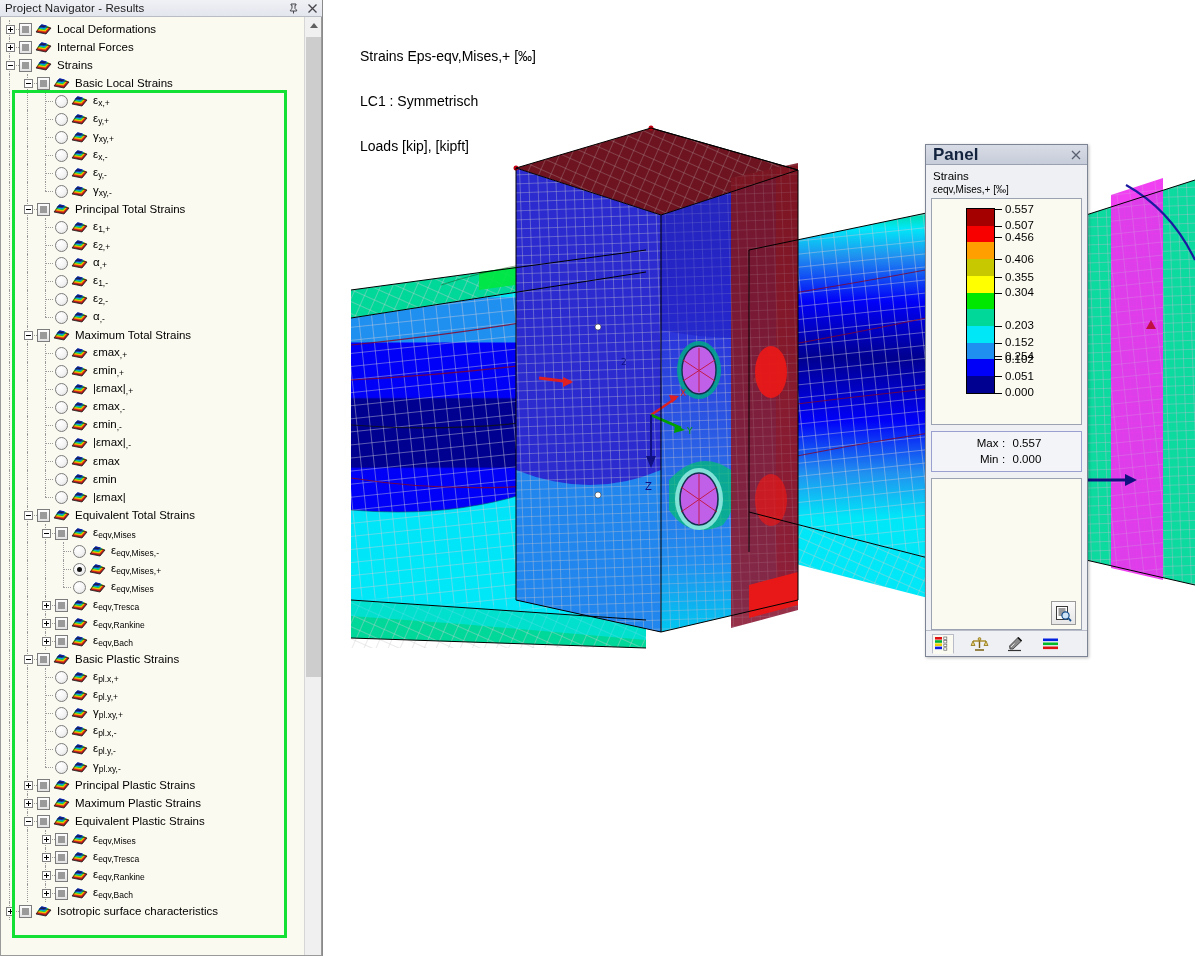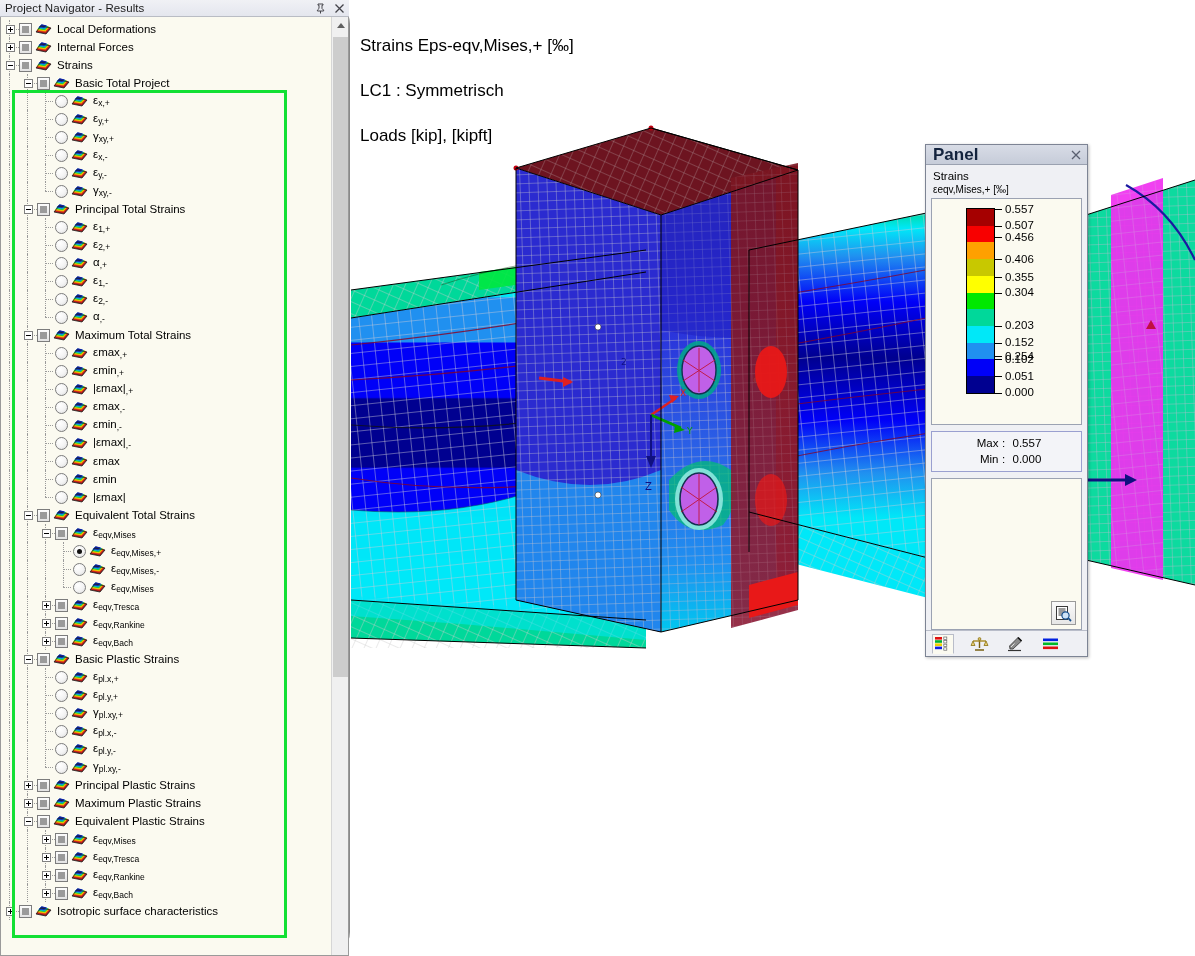--- a/index.html
+++ b/index.html
@@ -14,24 +14,24 @@
   #app {
     position: relative;
     width: 1195px; height: 956px;
     background: #ffffff;
   }
 
   
   #navigator {
     position: absolute;
     left: 0; top: 0;
-    width: 350px; height: 956px;
+    width: 323px; height: 956px;
     background: #f4f3f0;
     border-right: 1px solid #8a8a8a;
-    display: flex; flex-direction: column; border-radius: 24px;
+    display: flex; flex-direction: column;
   }
   #nav-titlebar {
     height: 17px;
     background: linear-gradient(to bottom,#f0f1f5,#e4e6ee);
     border-bottom: 1px solid #b9bcc4;
     display: flex; align-items: center;
     padding: 0 4px 0 5px;
     flex: 0 0 auto;
     position: relative;
   }
@@ -219,22 +219,22 @@
   
   #view3d {
     position: absolute;
     left: 351px; top: 0;
     width: 844px; height: 956px;
     background: #ffffff;
     overflow: hidden;
   }
   #view-header {
     position: absolute;
-    left: 9px; top: 8px;
-    font-size: 17px;
+    left: 9px; top: 19px;
+    font-size: 14px;
     line-height: 15px;
     color: #000;
     white-space: pre;
     z-index: 5;
   }
 
   
   #panel {
     position: absolute;
     left: 925px; top: 144px;
@@ -684,21 +684,21 @@
                 <path d="M1.4 8.2 L6.1 2.6 L15.4 4.5 L10.8 9.8 Z" fill="#d42020"></path>
                 <path d="M1.8 7.4 L6.2 2.3 L14.8 4.1 L10.5 8.8 Z" fill="#f08000"></path>
                 <path d="M2.2 6.7 L6.3 2.1 L14.2 3.8 L10.2 8.0 Z" fill="#f0e000"></path>
                 <path d="M2.6 6.0 L6.4 1.9 L13.6 3.5 L9.9 7.2 Z" fill="#30c020"></path>
                 <path d="M3.0 5.3 L6.5 1.7 L13.0 3.2 L9.6 6.4 Z" fill="#00c8c0"></path>
                 <path d="M3.4 4.6 L6.6 1.5 L12.4 2.9 L9.3 5.6 Z" fill="#1060e0"></path>
                 <path d="M3.8 3.9 L6.7 1.3 L11.8 2.6 L9.0 4.8 Z" fill="#1020a0"></path>
                 <path d="M1 9 L6 3 L16 5 L11 11 Z" fill="none" stroke="#202020" stroke-width="0.8"></path>
               </svg>
             </span>
-            <span class="tlabel">Basic Total Project</span>
+            <span class="tlabel">Basic Local Strains</span>
           </div>
           <div class="trow">
             <span class="guide v"></span>
             <span class="guide v"></span>
             <span class="leafline"></span>
             <span class="rad">
               <span class="dot"></span>
             </span>
             <span class="rbico">
               <svg width="17" height="13" viewBox="0 0 17 13">
@@ -1250,60 +1250,60 @@
                 <path d="M1 9 L6 3 L16 5 L11 11 Z" fill="none" stroke="#202020" stroke-width="0.8"></path>
               </svg>
             </span>
             <span class="tlabel"><span>ε</span><sub>eqv,Mises</sub></span>
           </div>
           <div class="trow">
             <span class="guide v"></span>
             <span class="guide v"></span>
             <span class="guide v"></span>
             <span class="leafline"></span>
+            <span class="rad">
+              <span class="dot"></span>
+            </span>
+            <span class="rbico">
+              <svg width="17" height="13" viewBox="0 0 17 13">
+                <path d="M1 9 L6 3 L16 5 L11 11 Z" fill="#8b1a1a"></path>
+                <path d="M1.4 8.2 L6.1 2.6 L15.4 4.5 L10.8 9.8 Z" fill="#d42020"></path>
+                <path d="M1.8 7.4 L6.2 2.3 L14.8 4.1 L10.5 8.8 Z" fill="#f08000"></path>
+                <path d="M2.2 6.7 L6.3 2.1 L14.2 3.8 L10.2 8.0 Z" fill="#f0e000"></path>
+                <path d="M2.6 6.0 L6.4 1.9 L13.6 3.5 L9.9 7.2 Z" fill="#30c020"></path>
+                <path d="M3.0 5.3 L6.5 1.7 L13.0 3.2 L9.6 6.4 Z" fill="#00c8c0"></path>
+                <path d="M3.4 4.6 L6.6 1.5 L12.4 2.9 L9.3 5.6 Z" fill="#1060e0"></path>
+                <path d="M3.8 3.9 L6.7 1.3 L11.8 2.6 L9.0 4.8 Z" fill="#1020a0"></path>
+                <path d="M1 9 L6 3 L16 5 L11 11 Z" fill="none" stroke="#202020" stroke-width="0.8"></path>
+              </svg>
+            </span>
+            <span class="tlabel"><span>ε</span><sub>eqv,Mises,-</sub></span>
+          </div>
+          <div class="trow">
+            <span class="guide v"></span>
+            <span class="guide v"></span>
+            <span class="guide v"></span>
+            <span class="leafline"></span>
             <span class="rad on">
               <span class="dot"></span>
             </span>
             <span class="rbico">
               <svg width="17" height="13" viewBox="0 0 17 13">
                 <path d="M1 9 L6 3 L16 5 L11 11 Z" fill="#8b1a1a"></path>
                 <path d="M1.4 8.2 L6.1 2.6 L15.4 4.5 L10.8 9.8 Z" fill="#d42020"></path>
                 <path d="M1.8 7.4 L6.2 2.3 L14.8 4.1 L10.5 8.8 Z" fill="#f08000"></path>
                 <path d="M2.2 6.7 L6.3 2.1 L14.2 3.8 L10.2 8.0 Z" fill="#f0e000"></path>
                 <path d="M2.6 6.0 L6.4 1.9 L13.6 3.5 L9.9 7.2 Z" fill="#30c020"></path>
                 <path d="M3.0 5.3 L6.5 1.7 L13.0 3.2 L9.6 6.4 Z" fill="#00c8c0"></path>
                 <path d="M3.4 4.6 L6.6 1.5 L12.4 2.9 L9.3 5.6 Z" fill="#1060e0"></path>
                 <path d="M3.8 3.9 L6.7 1.3 L11.8 2.6 L9.0 4.8 Z" fill="#1020a0"></path>
                 <path d="M1 9 L6 3 L16 5 L11 11 Z" fill="none" stroke="#202020" stroke-width="0.8"></path>
               </svg>
             </span>
             <span class="tlabel"><span>ε</span><sub>eqv,Mises,+</sub></span>
-          </div>
-          <div class="trow">
-            <span class="guide v"></span>
-            <span class="guide v"></span>
-            <span class="guide v"></span>
-            <span class="leafline"></span>
-            <span class="rad">
-              <span class="dot"></span>
-            </span>
-            <span class="rbico">
-              <svg width="17" height="13" viewBox="0 0 17 13">
-                <path d="M1 9 L6 3 L16 5 L11 11 Z" fill="#8b1a1a"></path>
-                <path d="M1.4 8.2 L6.1 2.6 L15.4 4.5 L10.8 9.8 Z" fill="#d42020"></path>
-                <path d="M1.8 7.4 L6.2 2.3 L14.8 4.1 L10.5 8.8 Z" fill="#f08000"></path>
-                <path d="M2.2 6.7 L6.3 2.1 L14.2 3.8 L10.2 8.0 Z" fill="#f0e000"></path>
-                <path d="M2.6 6.0 L6.4 1.9 L13.6 3.5 L9.9 7.2 Z" fill="#30c020"></path>
-                <path d="M3.0 5.3 L6.5 1.7 L13.0 3.2 L9.6 6.4 Z" fill="#00c8c0"></path>
-                <path d="M3.4 4.6 L6.6 1.5 L12.4 2.9 L9.3 5.6 Z" fill="#1060e0"></path>
-                <path d="M3.8 3.9 L6.7 1.3 L11.8 2.6 L9.0 4.8 Z" fill="#1020a0"></path>
-                <path d="M1 9 L6 3 L16 5 L11 11 Z" fill="none" stroke="#202020" stroke-width="0.8"></path>
-              </svg>
-            </span>
-            <span class="tlabel"><span>ε</span><sub>eqv,Mises,-</sub></span>
           </div>
           <div class="trow">
             <span class="guide v"></span>
             <span class="guide v"></span>
             <span class="guide v"></span>
             <span class="leafline last"></span>
             <span class="rad">
               <span class="dot"></span>
             </span>
             <span class="rbico">

